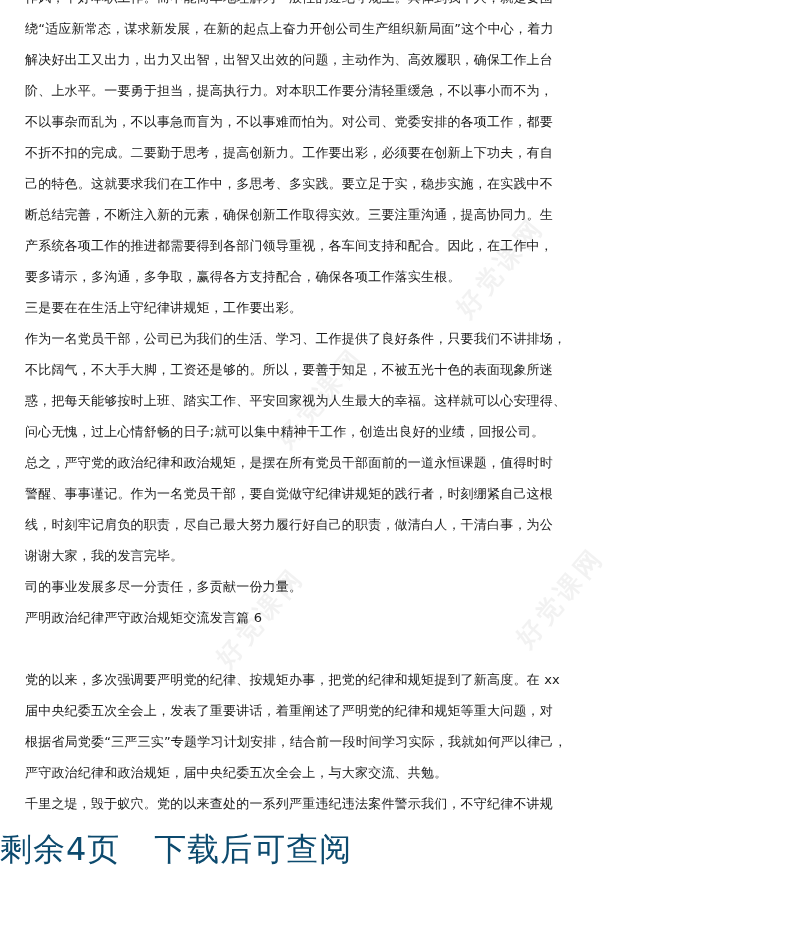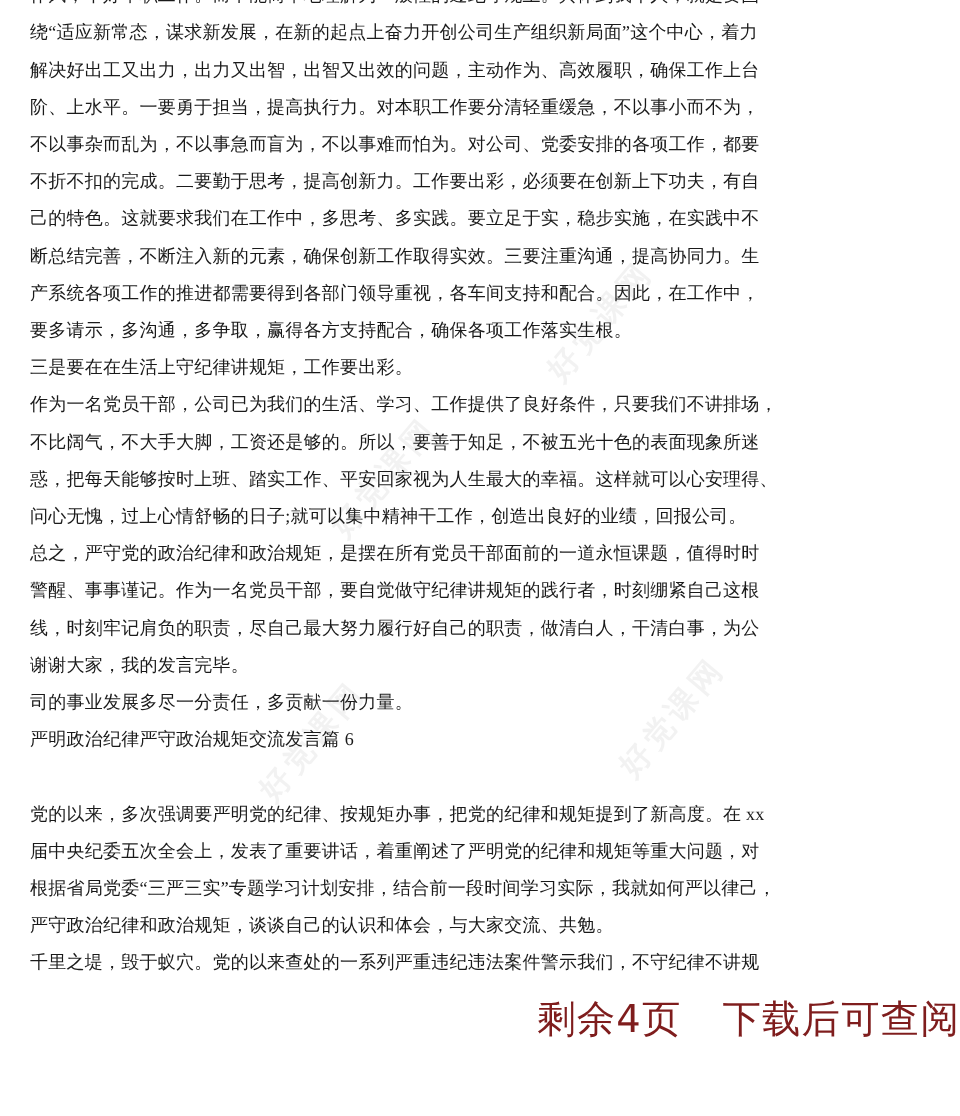--- a/index.html
+++ b/index.html
@@ -8,31 +8,31 @@
     background: #ffffff;
     font-family: "DejaVu Sans", "Liberation Sans", sans-serif;
   }
   .doc {
     position: absolute; left: 0; top: 0; width: 800px; height: 930px; overflow: hidden;
   }
   .lines {
     position: absolute; left: 25px; top: -18px; width: 760px;
   }
   .line {
-    height: 31px; line-height: 31px; font-size: 15px; color: #1a1a1a;
-    white-space: nowrap; letter-spacing: 0.2px; font-family: Liberation Serif, serif;
+    height: 31px; line-height: 31px; font-size: 13px; color: #1a1a1a;
+    white-space: nowrap; letter-spacing: 0.2px;
   }
   .line.blank { height: 31px; }
   .watermark {
     position: absolute; color: rgba(0,0,0,0.05); font-size: 26px; font-weight: bold;
     transform: rotate(-50deg); white-space: nowrap; pointer-events: none; letter-spacing: 4px;
   }
   .footer-note {
-    position: absolute; left: 0; top: 828px; width: 800px; text-align: right;
-    font-size: 32px; color: #7f1d1d; letter-spacing: 1px;
+    position: absolute; left: 0; top: 828px; width: 800px; text-align: left;
+    font-size: 32px; color: #0c4a6e; letter-spacing: 1px;
   }
   .footer-note span { display: inline-block; }
   .footer-note .gap { width: 34px; }
 </style>
 </head>
 <body>
 
 <div class="doc">
   <div class="watermark" style="left:440px;top:250px;">好党课网</div>
   <div class="watermark" style="left:200px;top:600px;">好党课网</div>
@@ -58,20 +58,20 @@
     <div class="line">总之，严守党的政治纪律和政治规矩，是摆在所有党员干部面前的一道永恒课题，值得时时</div>
     <div class="line">警醒、事事谨记。作为一名党员干部，要自觉做守纪律讲规矩的践行者，时刻绷紧自己这根</div>
     <div class="line">线，时刻牢记肩负的职责，尽自己最大努力履行好自己的职责，做清白人，干清白事，为公</div>
     <div class="line">谢谢大家，我的发言完毕。</div>
     <div class="line">司的事业发展多尽一分责任，多贡献一份力量。</div>
     <div class="line">严明政治纪律严守政治规矩交流发言篇 6</div>
     <div class="line blank"></div>
     <div class="line">党的以来，多次强调要严明党的纪律、按规矩办事，把党的纪律和规矩提到了新高度。在 xx</div>
     <div class="line">届中央纪委五次全会上，发表了重要讲话，着重阐述了严明党的纪律和规矩等重大问题，对</div>
     <div class="line">根据省局党委“三严三实”专题学习计划安排，结合前一段时间学习实际，我就如何严以律己，</div>
-    <div class="line">严守政治纪律和政治规矩，谈谈自己的认识和体会，与大家交流、共勉。</div>
+    <div class="line">严守政治纪律和政治规矩，届中央纪委五次全会上，与大家交流、共勉。</div>
     <div class="line">千里之堤，毁于蚁穴。党的以来查处的一系列严重违纪违法案件警示我们，不守纪律不讲规</div>
   </div>
 
   <div class="footer-note">
     <span>剩余4页</span><span class="gap"></span><span>下载后可查阅</span>
   </div>
 </div>
 
 </body></html>

